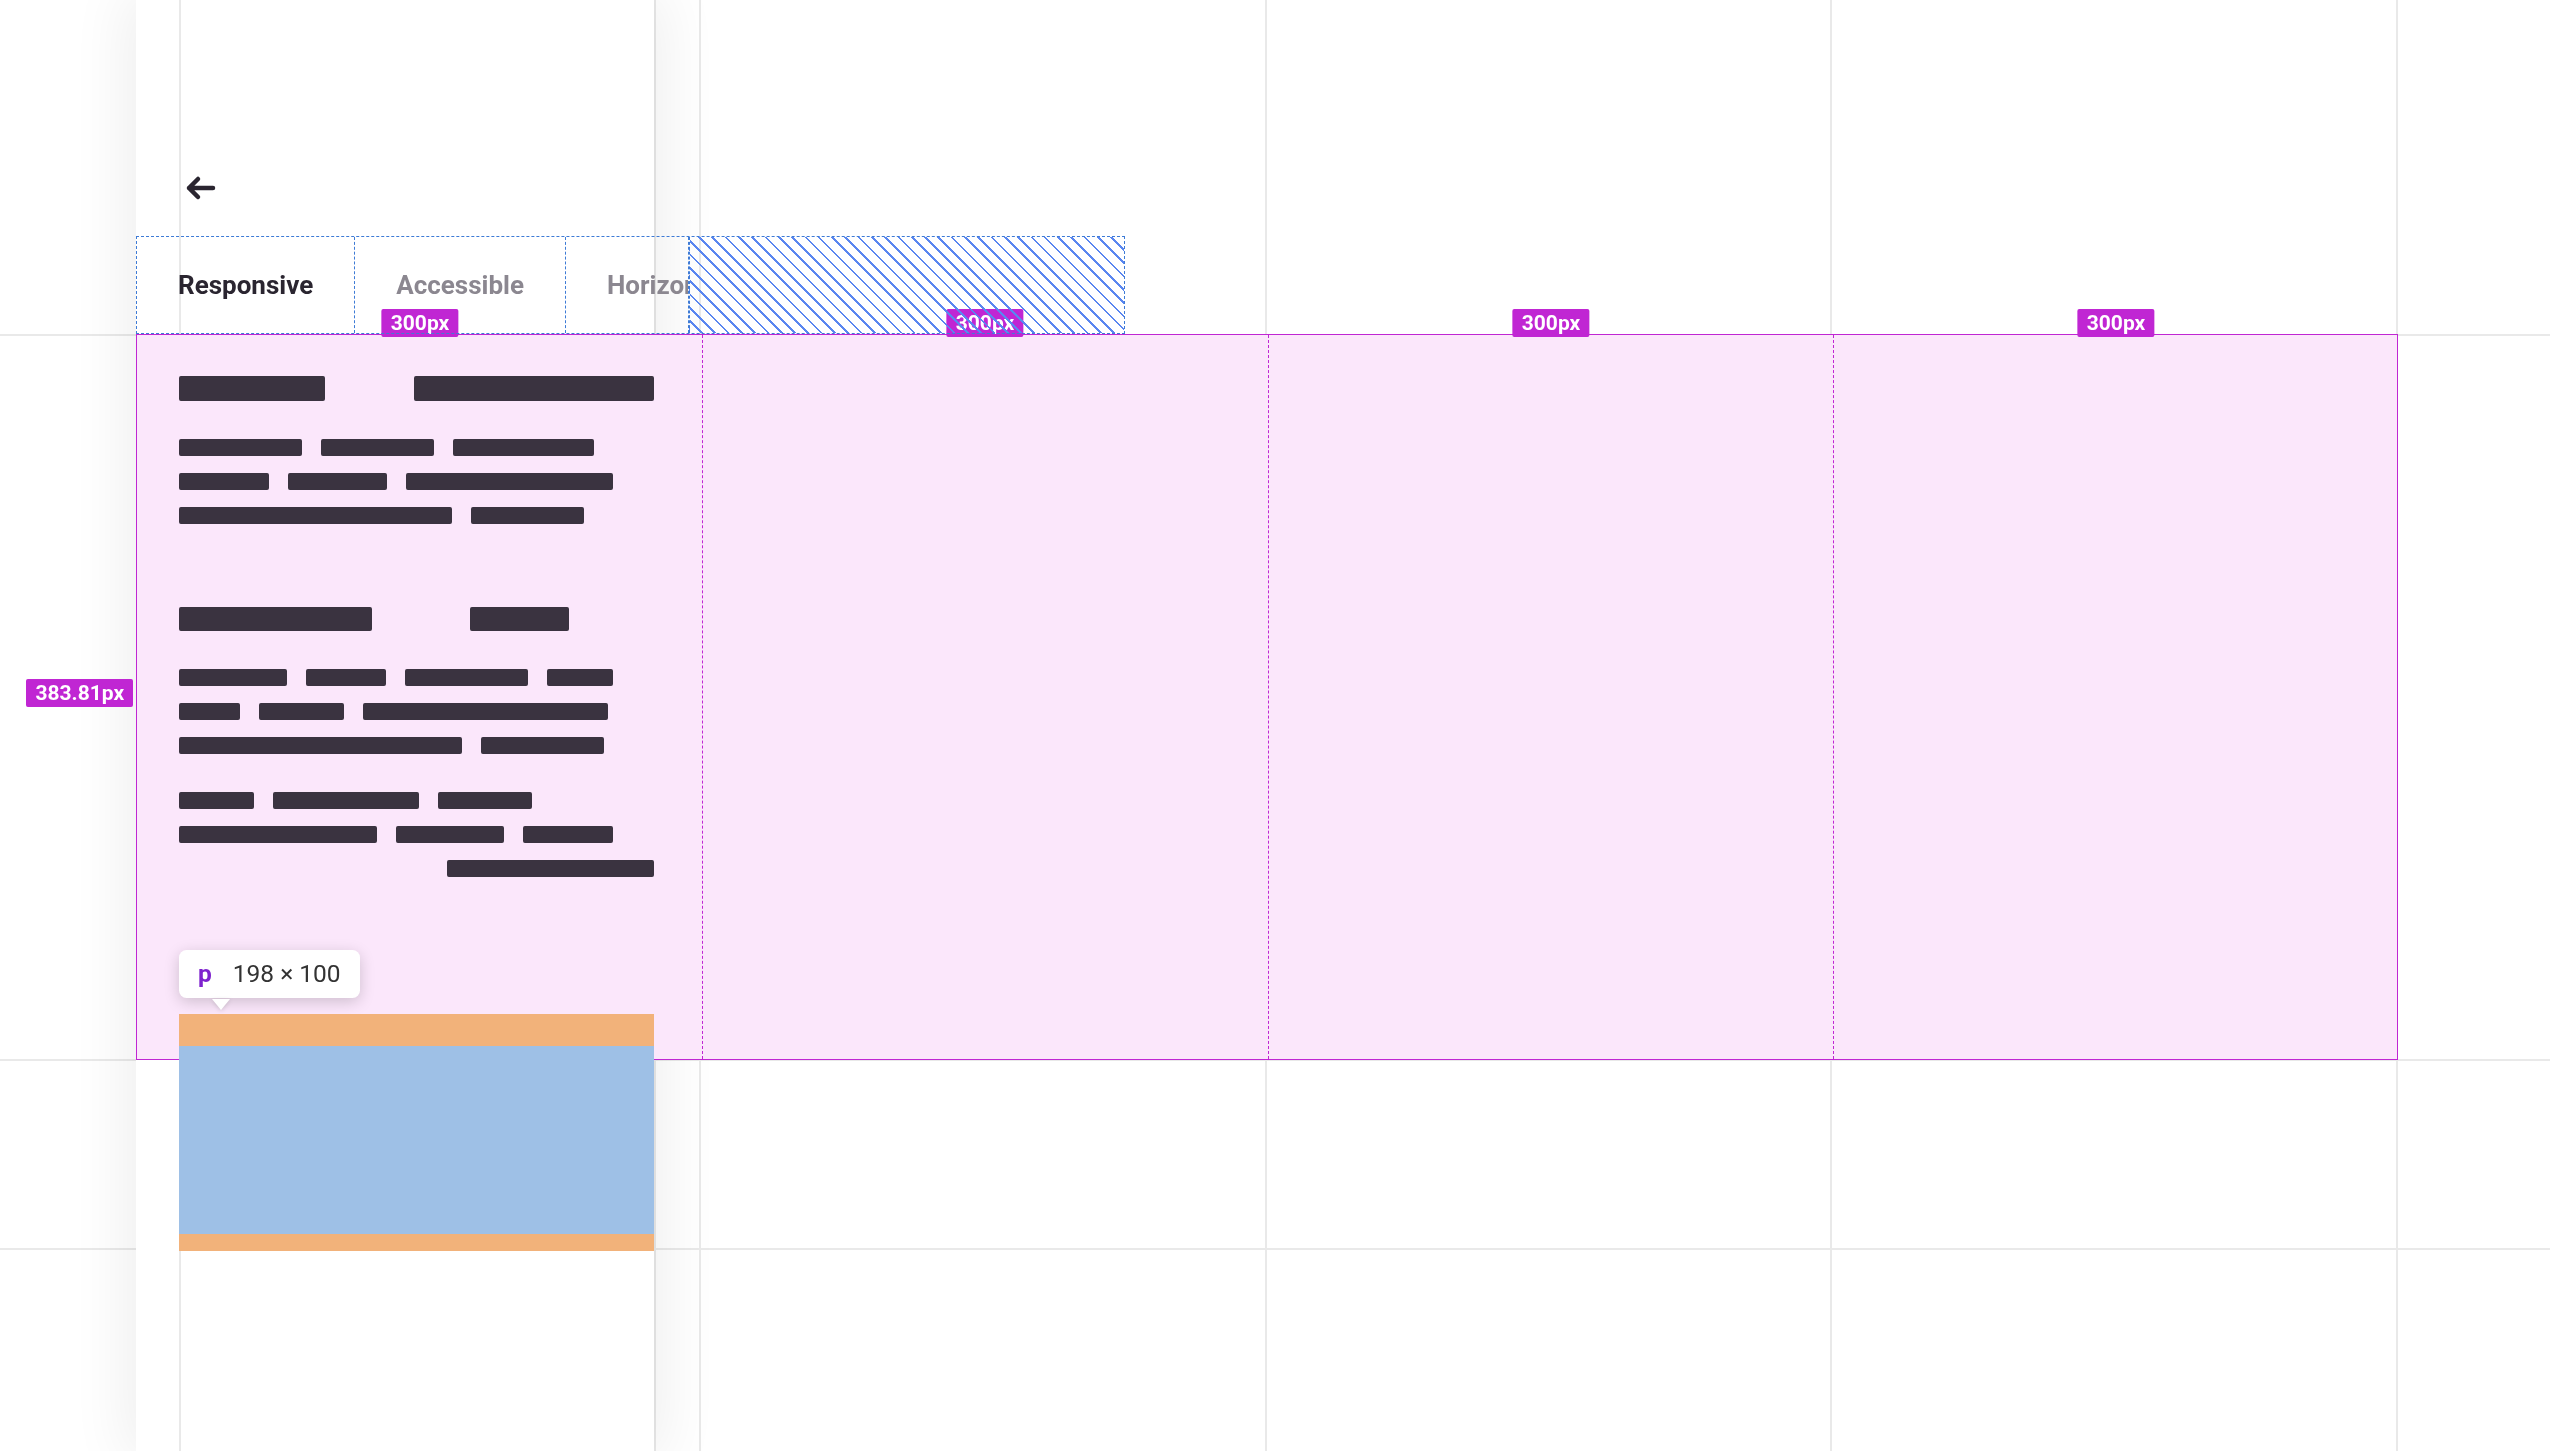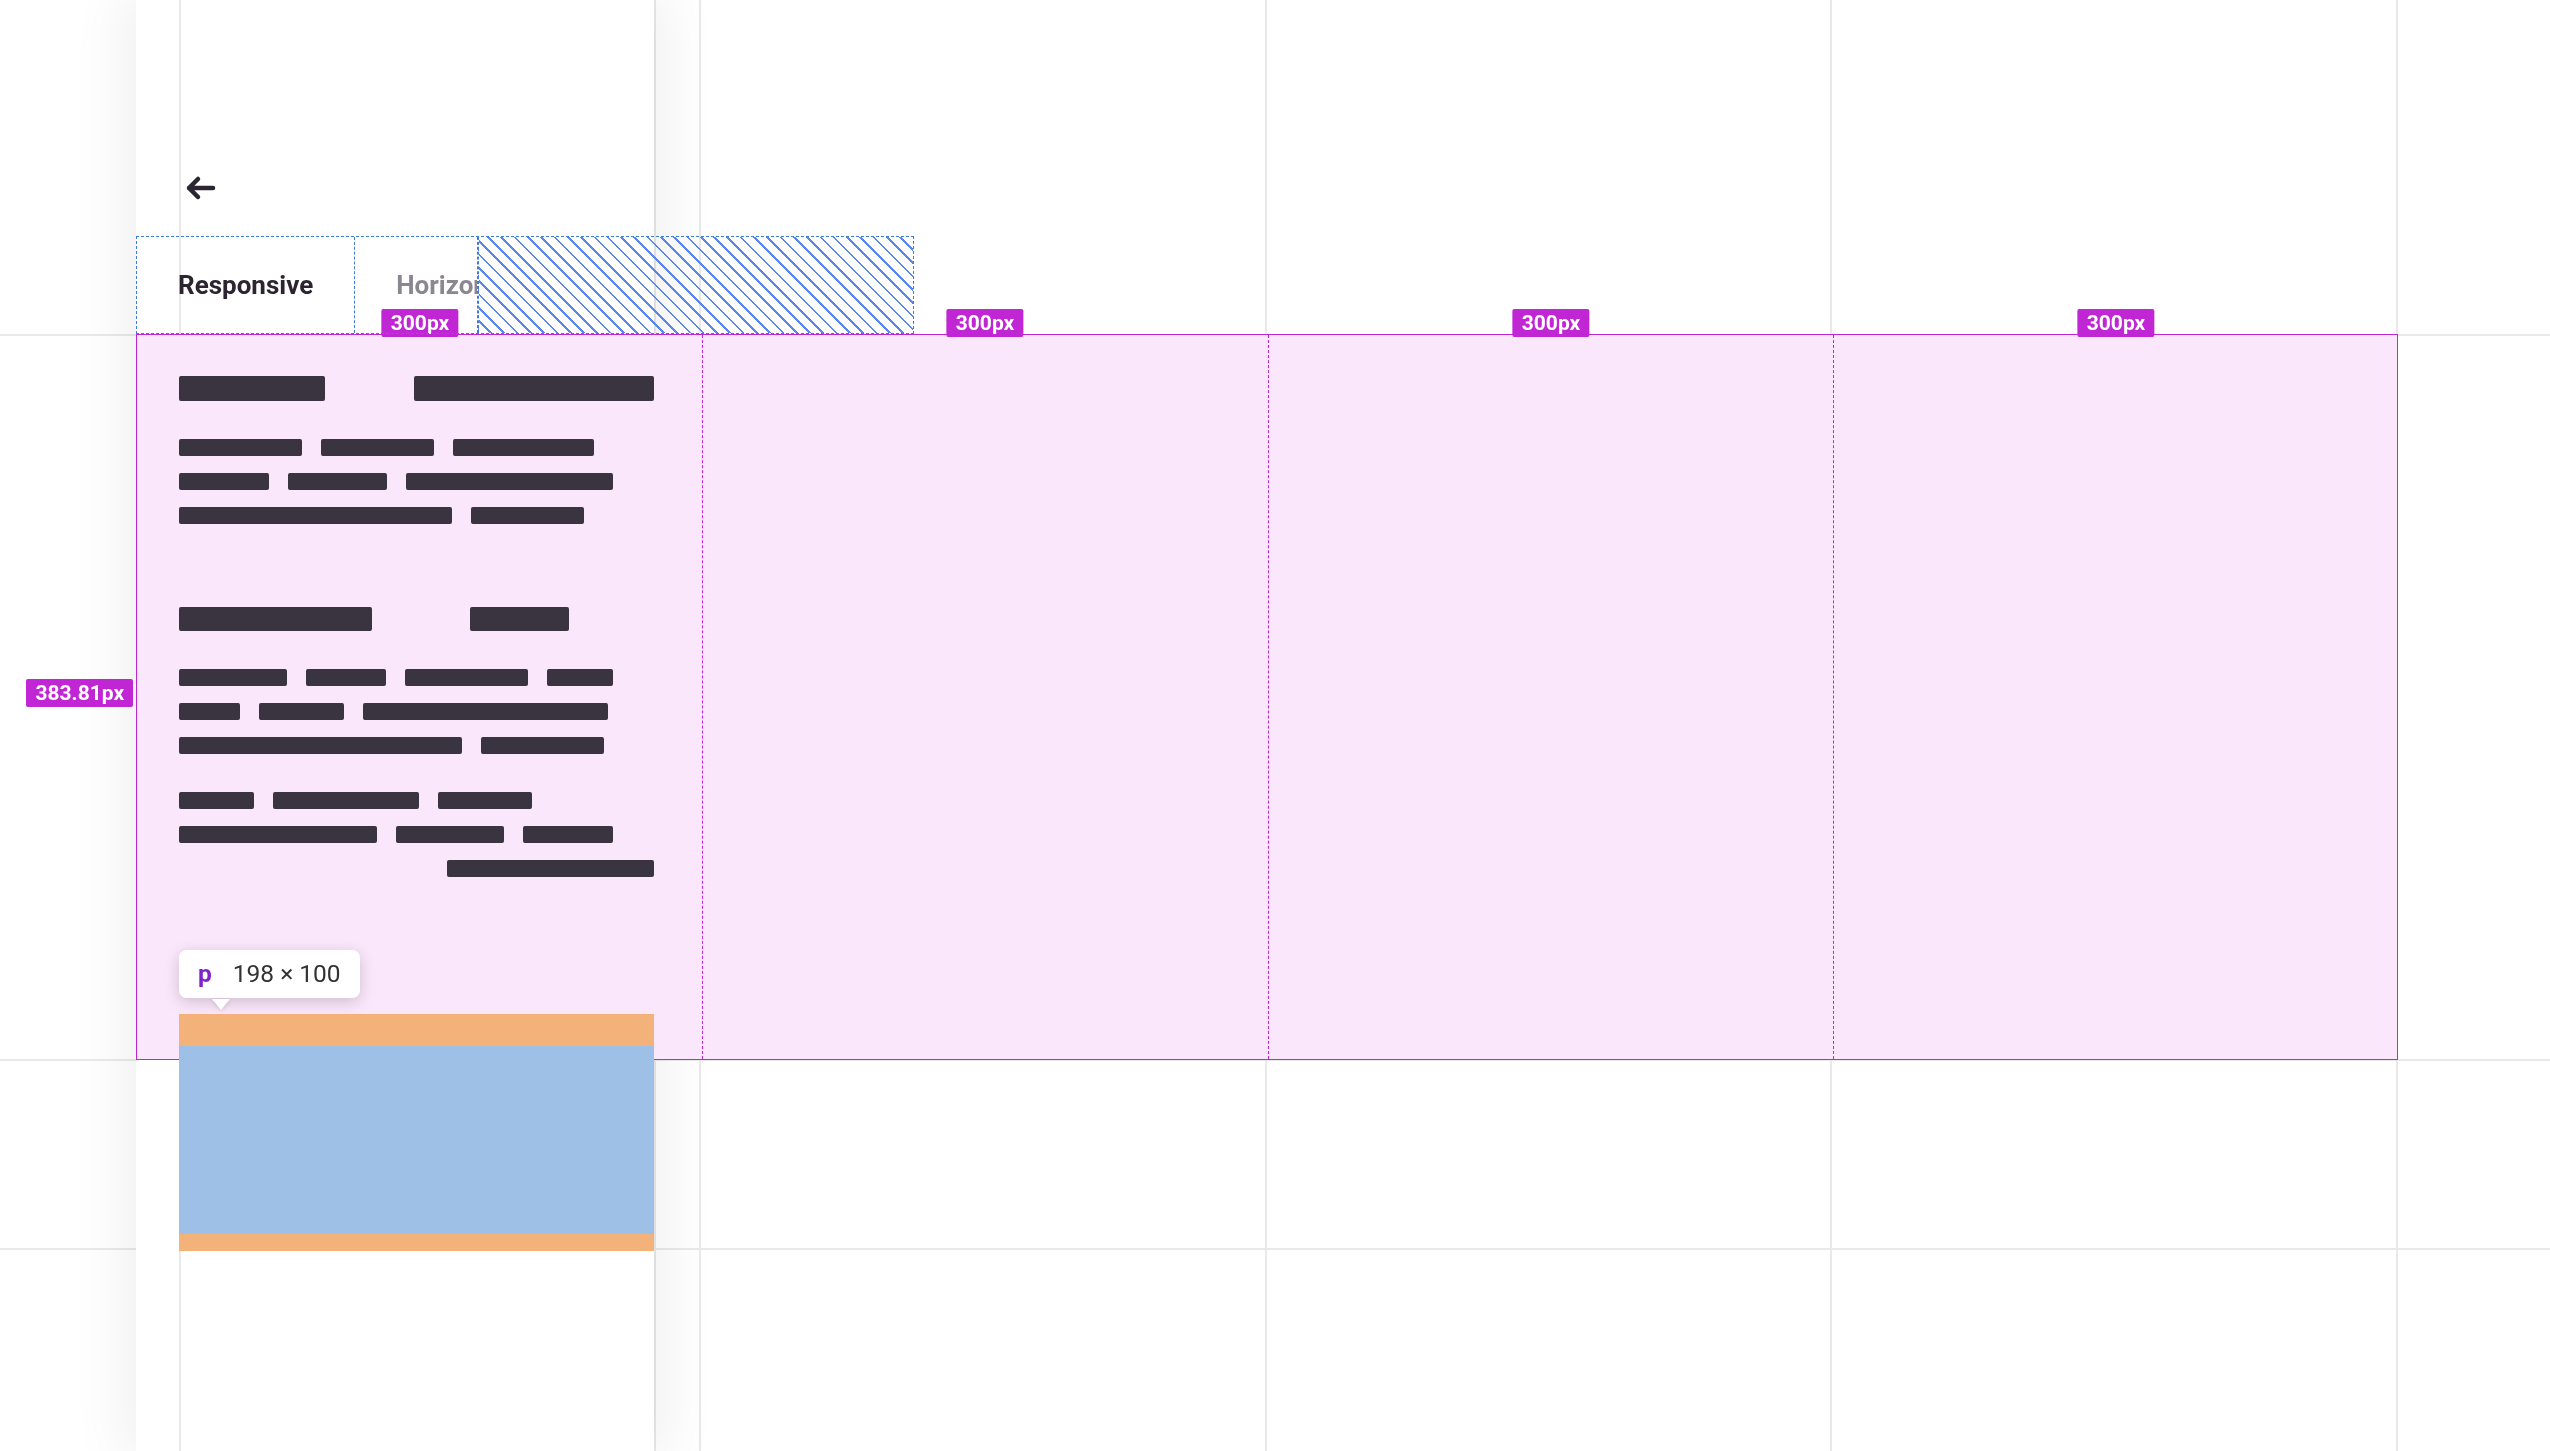--- a/index.html
+++ b/index.html
@@ -95,20 +95,23 @@
     <span class="pill" style="left:848px">300px</span>
     <span class="pill" style="left:1414px">300px</span>
     <span class="pill" style="left:1979px">300px</span>
   </div>
   <span class="sel-label-left">383.81px</span>
 
   <div class="tabs">
     <div class="tab active">
         <span>Responsive</span>
       </div>
+    <div class="tab">
+        <span>Accessible</span>
+      </div>
     <div class="tab cut">
         <span>Horizontal</span>
       </div>
     <div class="tabs-spill"></div>
   </div>
 
   <div class="content">
     <div class="card">
       <div class="row headline">
         <span class="line" style="width:146px"></span>

